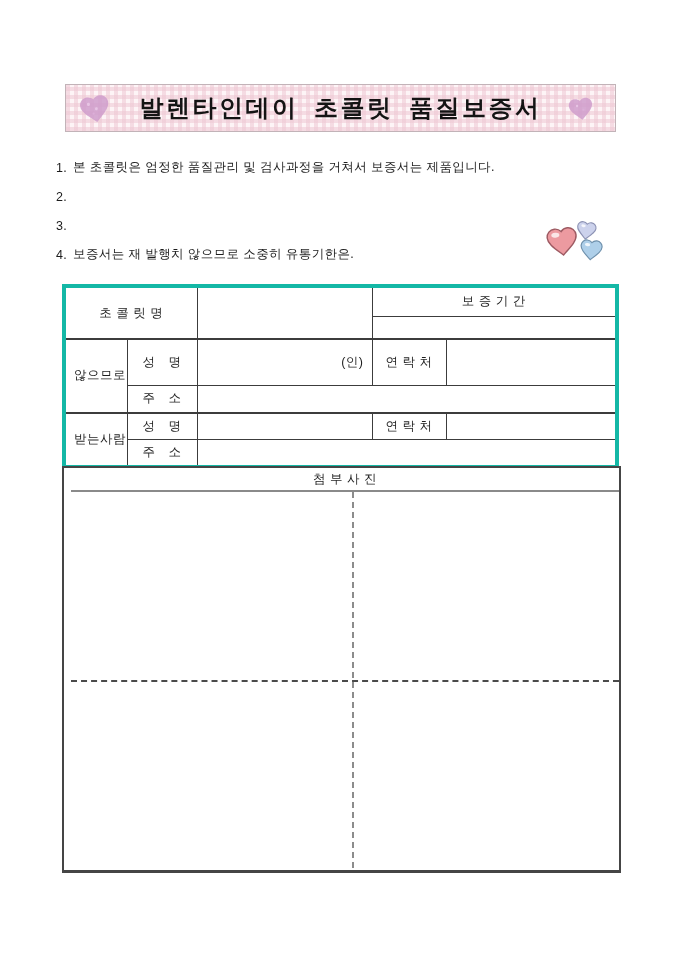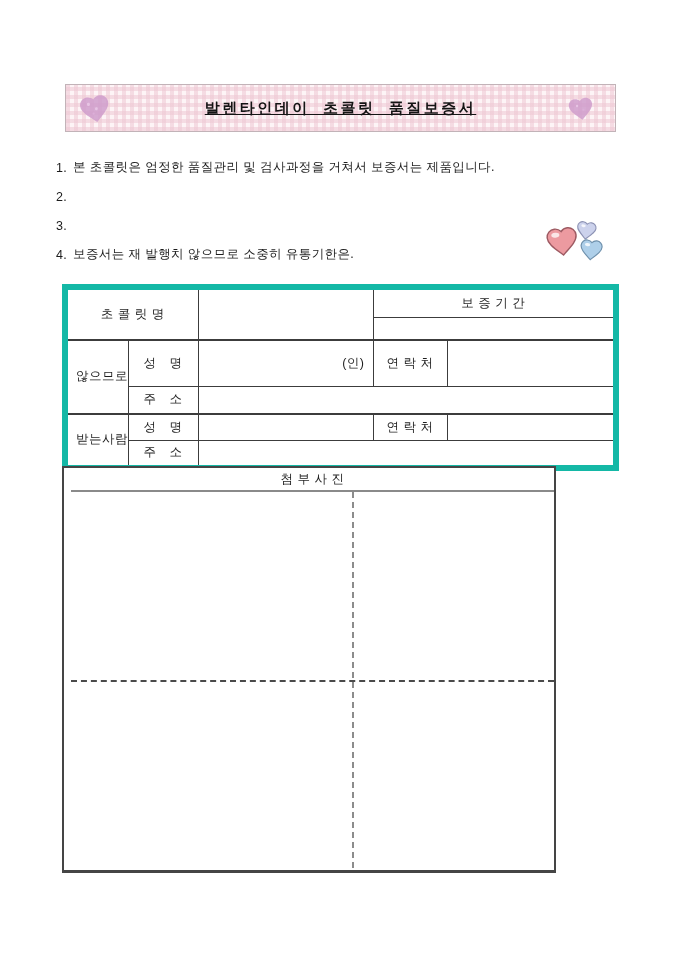--- a/index.html
+++ b/index.html
@@ -14,23 +14,22 @@
     position:absolute; left:65px; top:84px; width:551px; height:48px;
     border:1px solid #c2b3b8;
     background-color:#fdf4f6;
     background-image:
       repeating-linear-gradient(0deg,  rgba(238,199,211,.55) 0 4px, rgba(238,199,211,0) 4px 8px),
       repeating-linear-gradient(90deg, rgba(238,199,211,.55) 0 4px, rgba(238,199,211,0) 4px 8px);
     display:flex; align-items:center; justify-content:center;
   }
   .banner-title {
     font-family:"Liberation Serif", serif; font-weight:bold;
-    font-size:15px; letter-spacing:2.5px; word-spacing:7px; color:#141414;
+    font-size:24px; letter-spacing:2.5px; word-spacing:7px; color:#141414;
     white-space:pre;
-    text-decoration:underline;
   }
   .banner-heart { position:absolute; top:6px; }
   .banner-heart.left  { left:12px; }
   .banner-heart.right { right:20px; top:9px; }
 
   
   .notices { position:absolute; left:56px; top:153px; width:545px; }
   .notice-item {
     display:flex; align-items:center; height:29px;
     font-size:12.5px; letter-spacing:0.4px; color:#1c1c1c; white-space:pre;
@@ -41,28 +40,28 @@
 
   
   .info-table {
     position:absolute; left:62px; top:284px; width:557px;
     border-collapse:collapse; table-layout:fixed;
   }
   .info-table td {
     border:1px solid #3c3c3c; font-size:12.5px; padding:0 8px;
     text-align:center; vertical-align:middle; white-space:pre; letter-spacing:0.5px;
   }
-  .info-table { border:6px solid #14b8a6; }
+  .info-table { border:4px solid #14b8a6; }
   .info-table td.thick-b { border-bottom-width:2px; }
   .info-table td.seal-cell { text-align:right; }
   .info-table td.blank { padding:0 4px; }
 
   
   .photo-table {
-    position:absolute; left:62px; top:466px; width:494px; height:407px;
+    position:absolute; left:62px; top:466px; width:559px; height:407px;
     border:2px solid #454545; border-bottom-width:3px; background:#fff;padding-left:7px;
   }
   .photo-header {
     height:24px; border-bottom:2px solid #8a8a8a;
     display:flex; align-items:center; justify-content:center;
     font-size:12.5px; letter-spacing:0.5px; white-space:pre;
   }
   .photo-area { position:relative; width:100%; height:376px; }
   .v-divider {
     position:absolute; left:281px; top:0; bottom:0; width:0;

